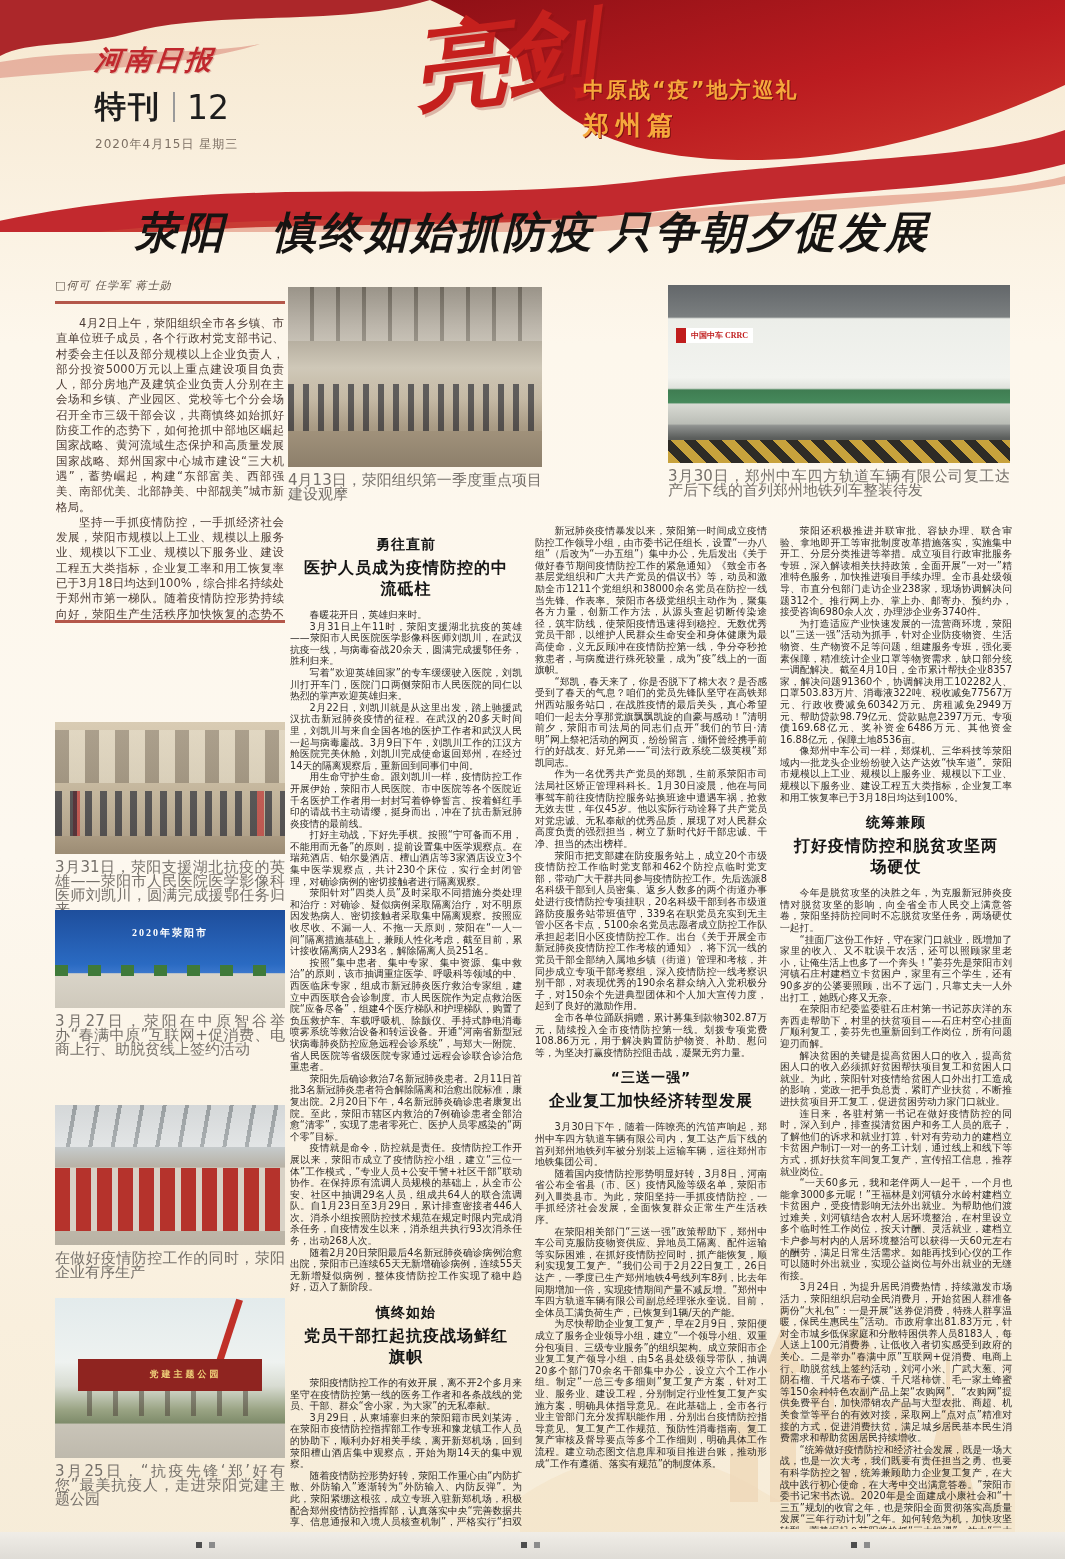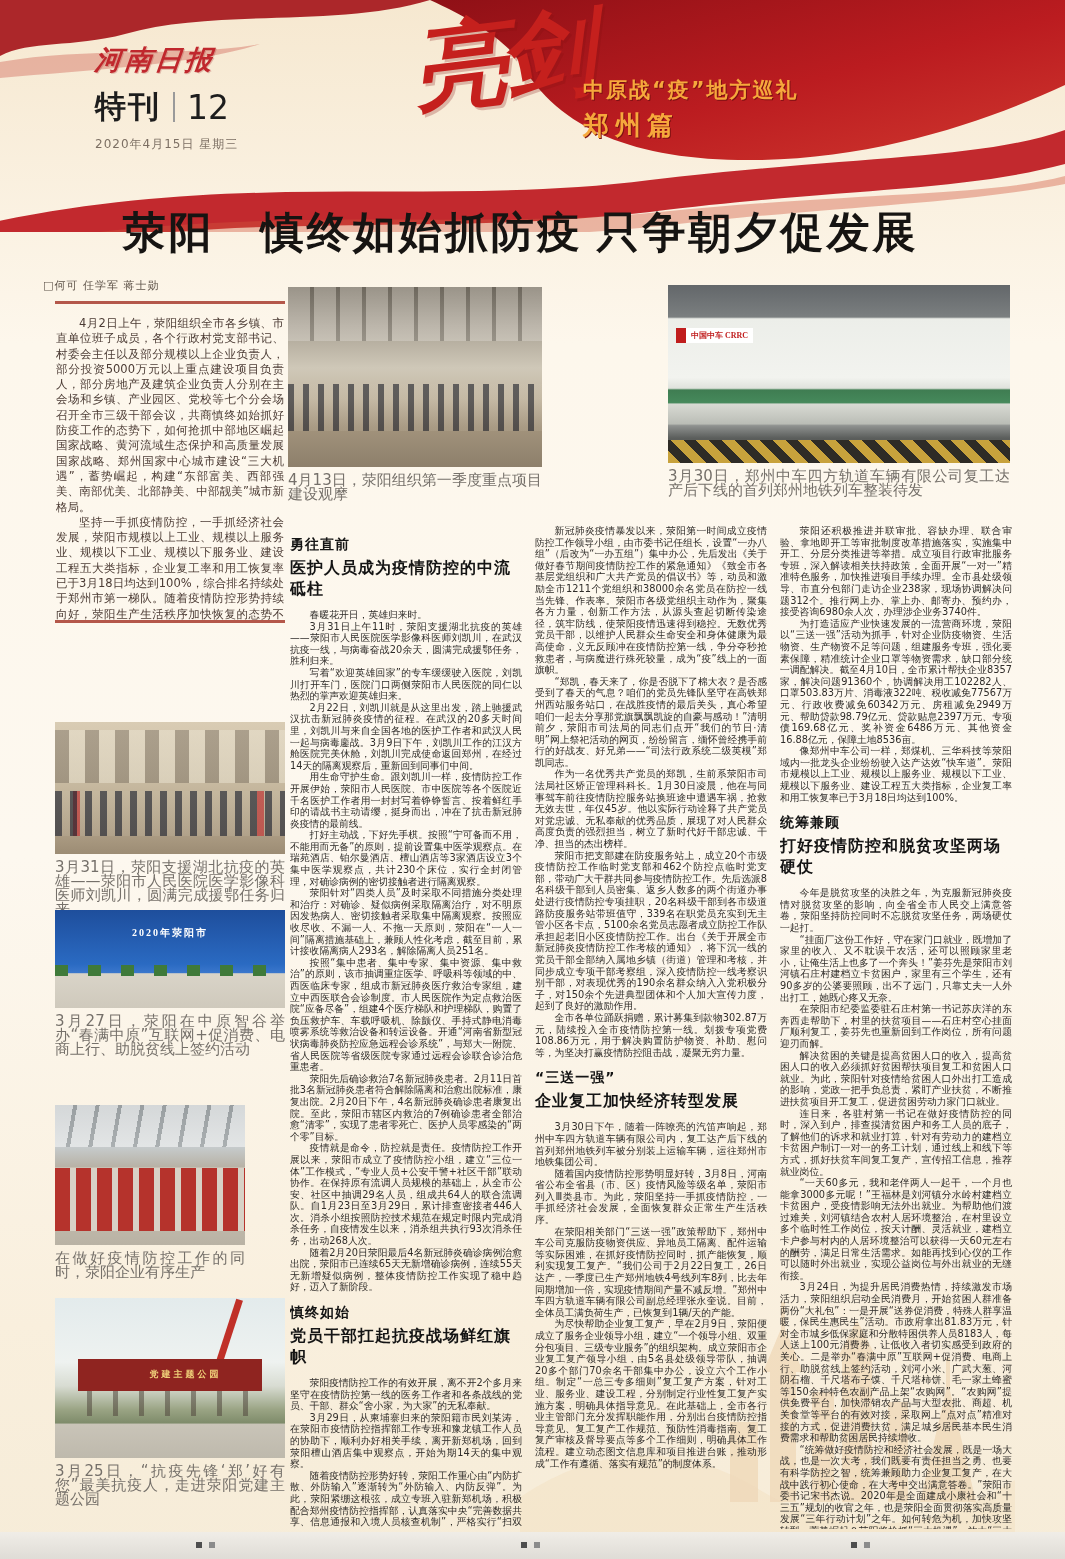--- a/index.html
+++ b/index.html
@@ -29,21 +29,21 @@
   .banner-title{
     position:absolute;left:412px;top:14px;
     font-family:"Liberation Serif",serif;font-weight:bold;font-style:italic;
     font-size:94px;line-height:1;color:#c5201d;transform:rotate(-7deg);
     text-shadow:2px 3px 0 rgba(130,15,15,.25);letter-spacing:-6px;
   }
   .banner-sub{position:absolute;left:583px;top:76px;color:#f6a83c;}
   .banner-sub .sub1{font-size:21px;font-weight:bold;letter-spacing:2px;text-shadow:1px 1px 0 #7c1012;}
   .banner-sub .sub2{font-size:26px;font-weight:bold;letter-spacing:6px;margin-top:4px;text-shadow:1px 1px 0 #7c1012;}
   
-  .headline-band{position:absolute;left:43px;top:204px;width:955px;text-align:center;z-index:2;}
+  .headline-band{position:absolute;left:55px;top:204px;width:955px;text-align:center;z-index:2;font-style:italic;}
   .headline-band h1{
     font-family:"Liberation Serif",serif;font-size:43px;font-weight:900;
     color:#161412;letter-spacing:3px;white-space:nowrap;
   }
   .byline{margin-top:16px;text-align:left;font-size:11px;color:#5d5248;letter-spacing:1px;}
   
   .lede{
     position:absolute;left:55px;top:301px;width:230px;height:322px;overflow:hidden;z-index:2;
     border-top:3px solid #b4574a;border-bottom:3px solid #b4574a;padding:12px 1px;
   }
@@ -96,21 +96,21 @@
     background:repeating-linear-gradient(90deg,rgba(80,70,60,.55) 0 5px,transparent 5px 26px);}
   
   .cols{
     position:absolute;left:290px;top:525px;width:722px;height:1004px;z-index:1;
     display:flex;gap:13px;overflow:hidden;
   }
   .col{flex:1 1 0;overflow:hidden;}
   .para{
     font-size:9.8px;line-height:11.6px;color:#2e2b28;text-indent:2em;text-align:justify;
   }
-  .sec{margin:11px 0 9px;color:#141414;}
+  .sec{text-align:center;margin:11px 8px 9px;color:#141414;}
   .sec .l1{display:block;font-size:14px;font-weight:bold;letter-spacing:1px;}
   .sec .l2{display:block;font-size:16px;font-weight:bold;margin-top:4px;letter-spacing:1px;}
   
   .watermark{position:absolute;left:520px;top:1262px;z-index:0;opacity:.55;pointer-events:none;}
   
   .footer-strip{
     position:absolute;left:0;top:1532px;width:1065px;height:27px;
     background:linear-gradient(180deg,#f0ede7,#dfdcd6);z-index:3;
   }
   .dot-group{position:absolute;top:10px;display:flex;gap:7px;}
@@ -197,21 +197,21 @@
     <figcaption>3月31日，荥阳支援湖北抗疫的英雄——荥阳市人民医院医学影像科医师刘凯川，圆满完成援鄂任务归来</figcaption>
   </figure>
 
   <figure style="left:55px;top:910px;width:230px;">
     <div class="photo ph-2">
       <span class="ph-overlay">2020年荥阳市</span>
     </div>
     <figcaption>3月27日，荥阳在中原智谷举办“春满中原”互联网+促消费、电商上行、助脱贫线上签约活动</figcaption>
   </figure>
 
-  <figure style="left:55px;top:1105px;width:190px;">
+  <figure style="left:55px;top:1105px;width:230px;">
     <div class="photo ph-3"></div>
     <figcaption>在做好疫情防控工作的同时，荥阳企业有序生产</figcaption>
   </figure>
 
   <figure style="left:55px;top:1298px;width:230px;">
     <div class="photo ph-4">
       <div class="gate">
         <span>党建主题公园</span>
       </div>
     </div>

